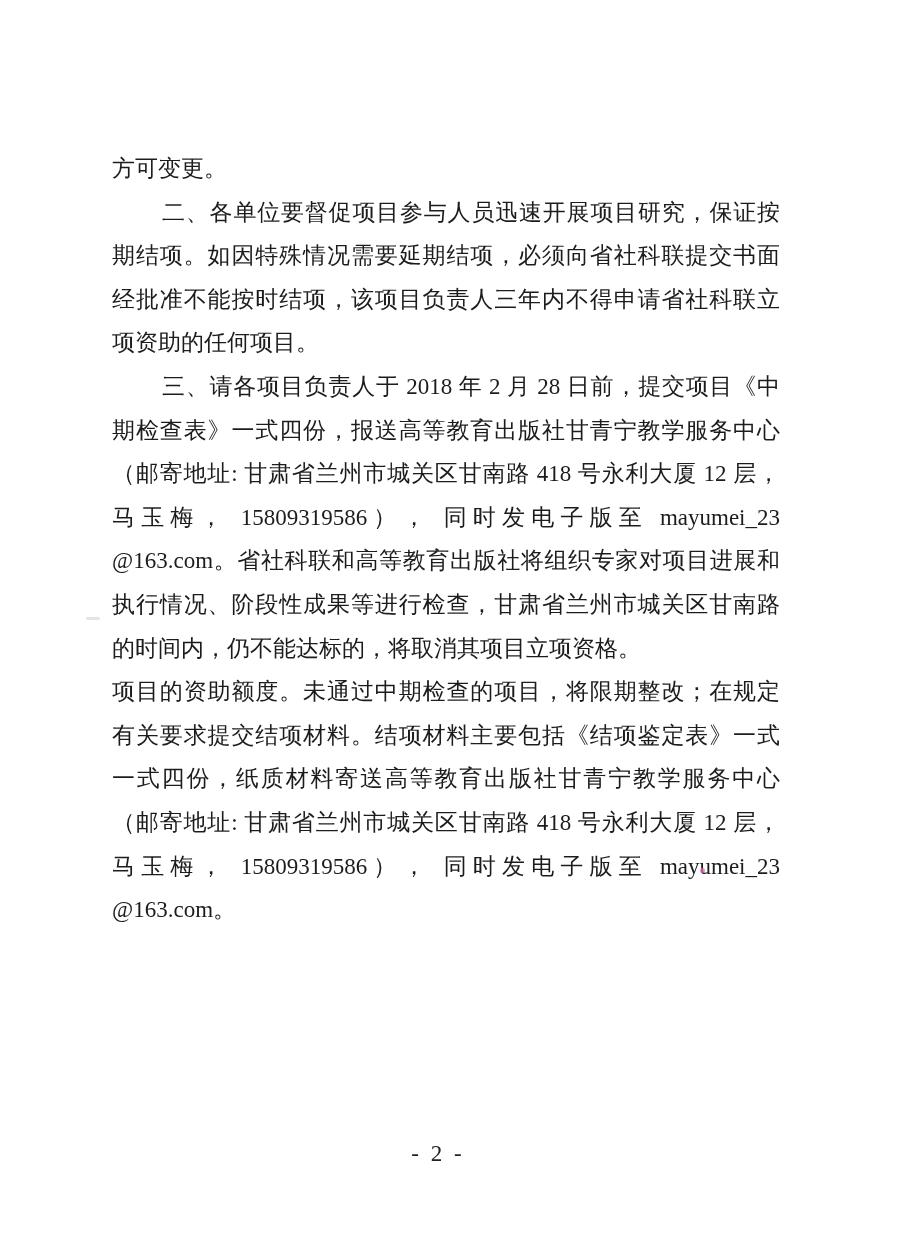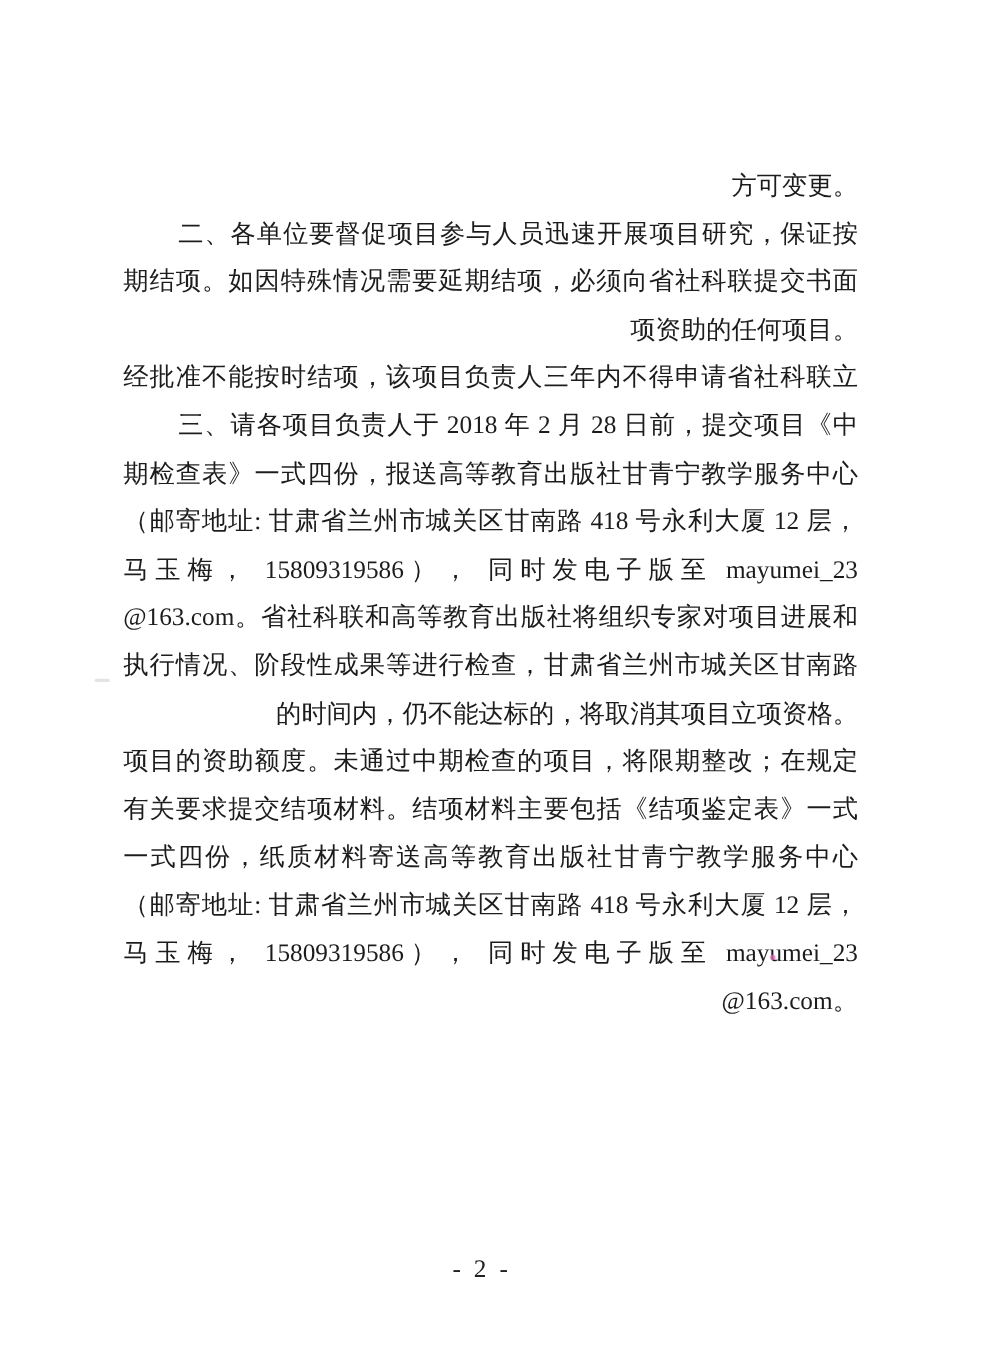--- a/index.html
+++ b/index.html
@@ -25,21 +25,21 @@
     left: 112px;
     top: 147px;
     width: 668px;
     font-size: 23px;
     color: #1c1c1c;
     font-family: "Liberation Serif", "DejaVu Serif", serif;
   }
   .line {
     height: 43.6px;
     line-height: 43.6px;
-    text-align: right;
+    text-align: left;
     overflow: visible;
   }
   .line.fill {
     text-align: justify;
     text-align-last: justify;
     text-justify: inter-character;
   }
   .line.indent {
     text-indent: 50px;
   }
@@ -77,22 +77,22 @@
 </style>
 </head>
 <body>
 
 <div class="page">
 
   <div class="doc-body">
     <div class="line">方可变更。</div>
     <div class="line indent fill">二、各单位要督促项目参与人员迅速开展项目研究，保证按</div>
     <div class="line fill">期结项。如因特殊情况需要延期结项，必须向省社科联提交书面</div>
+    <div class="line fill">经批准不能按时结项，该项目负责人三年内不得申请省社科联立</div>
     <div class="line">项资助的任何项目。</div>
-    <div class="line fill">经批准不能按时结项，该项目负责人三年内不得申请省社科联立</div>
     <div class="line indent fill">三、请各项目负责人于 2018 年 2 月 28 日前，提交项目《中</div>
     <div class="line fill">期检查表》一式四份，报送高等教育出版社甘青宁教学服务中心</div>
     <div class="line fill">（邮寄地址: 甘肃省兰州市城关区甘南路 418 号永利大厦 12 层，</div>
     <div class="line fill">马玉梅， 15809319586）， 同时发电子版至 mayumei_23</div>
     <div class="line fill">@163.com。省社科联和高等教育出版社将组织专家对项目进展和</div>
     <div class="line fill">执行情况、阶段性成果等进行检查，甘肃省兰州市城关区甘南路</div>
     <div class="line">的时间内，仍不能达标的，将取消其项目立项资格。</div>
     <div class="line fill">项目的资助额度。未通过中期检查的项目，将限期整改；在规定</div>
     <div class="line fill">有关要求提交结项材料。结项材料主要包括《结项鉴定表》一式</div>
     <div class="line fill">一式四份，纸质材料寄送高等教育出版社甘青宁教学服务中心</div>

